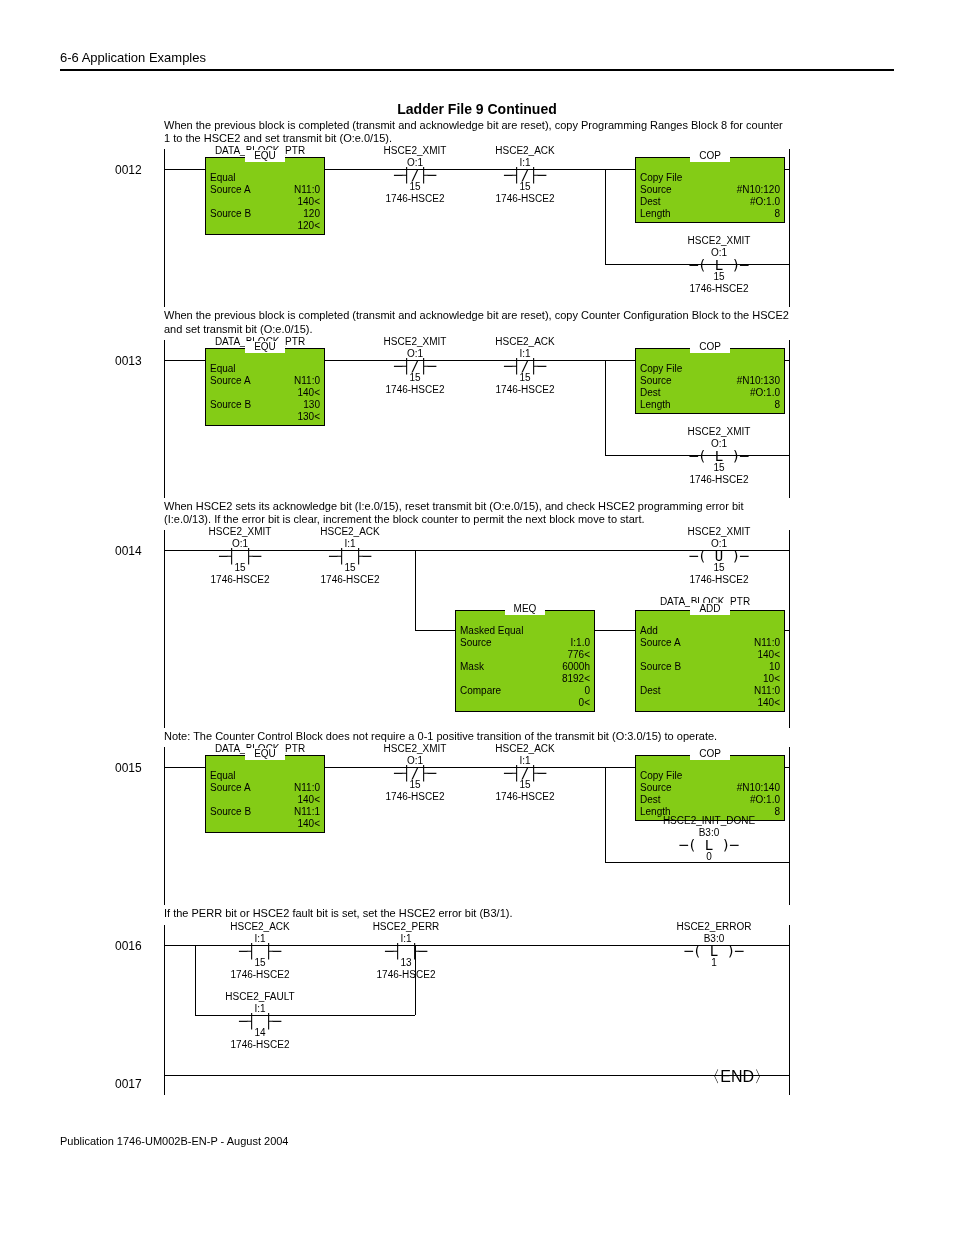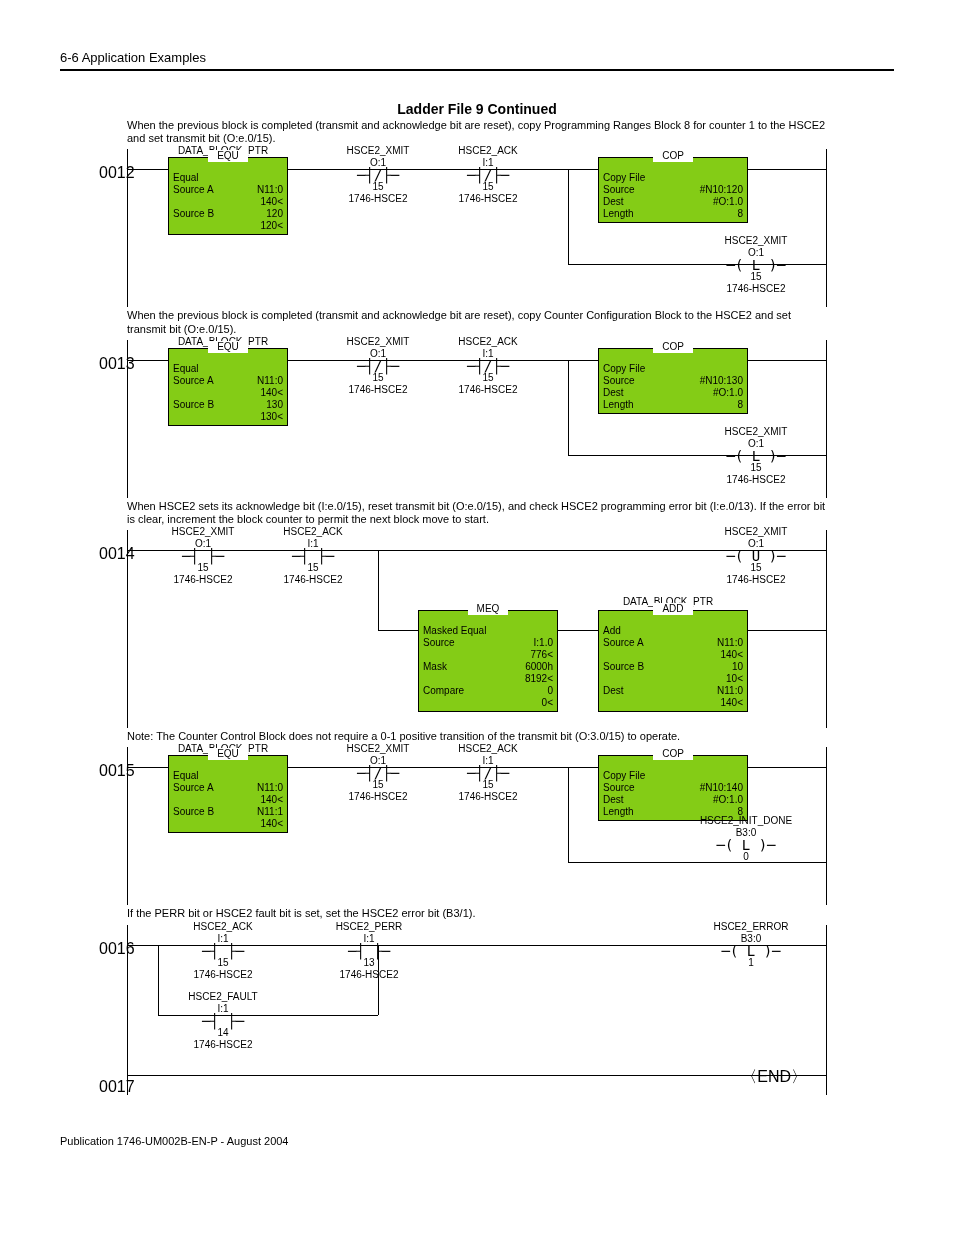--- a/index.html
+++ b/index.html
@@ -18,38 +18,37 @@
   }
   .page-num { font-weight: normal; }
   .title {
     text-align: center;
     font-weight: bold;
     font-size: 14px;
     margin-bottom: 2px;
   }
   .diagram {
     position: relative;
-    width: 700px;
+    width: 626px;
     margin: 0 auto;
     font-size: 11px;
     line-height: 1.2;
   }
   .comment { margin: 2px 0 4px 0; }
   .rung {
     position: relative;
     border-left: 1px solid #000;
     border-right: 1px solid #000;
     padding: 4px 0;
   }
   .rung-num {
     position: absolute;
     left: -50px;
     top: 14px;
-    font-size: 16px;
-    margin-left: 21px;
+    font-size: 12px;
   }
   .lbl { position:absolute; font-size:10px; text-align:center; }
   .box {
     position:absolute;
     border:1px solid #000;
     background:#84cc16;
     padding:2px 4px;
     font-size:10px;
     min-width:100px;
   }

